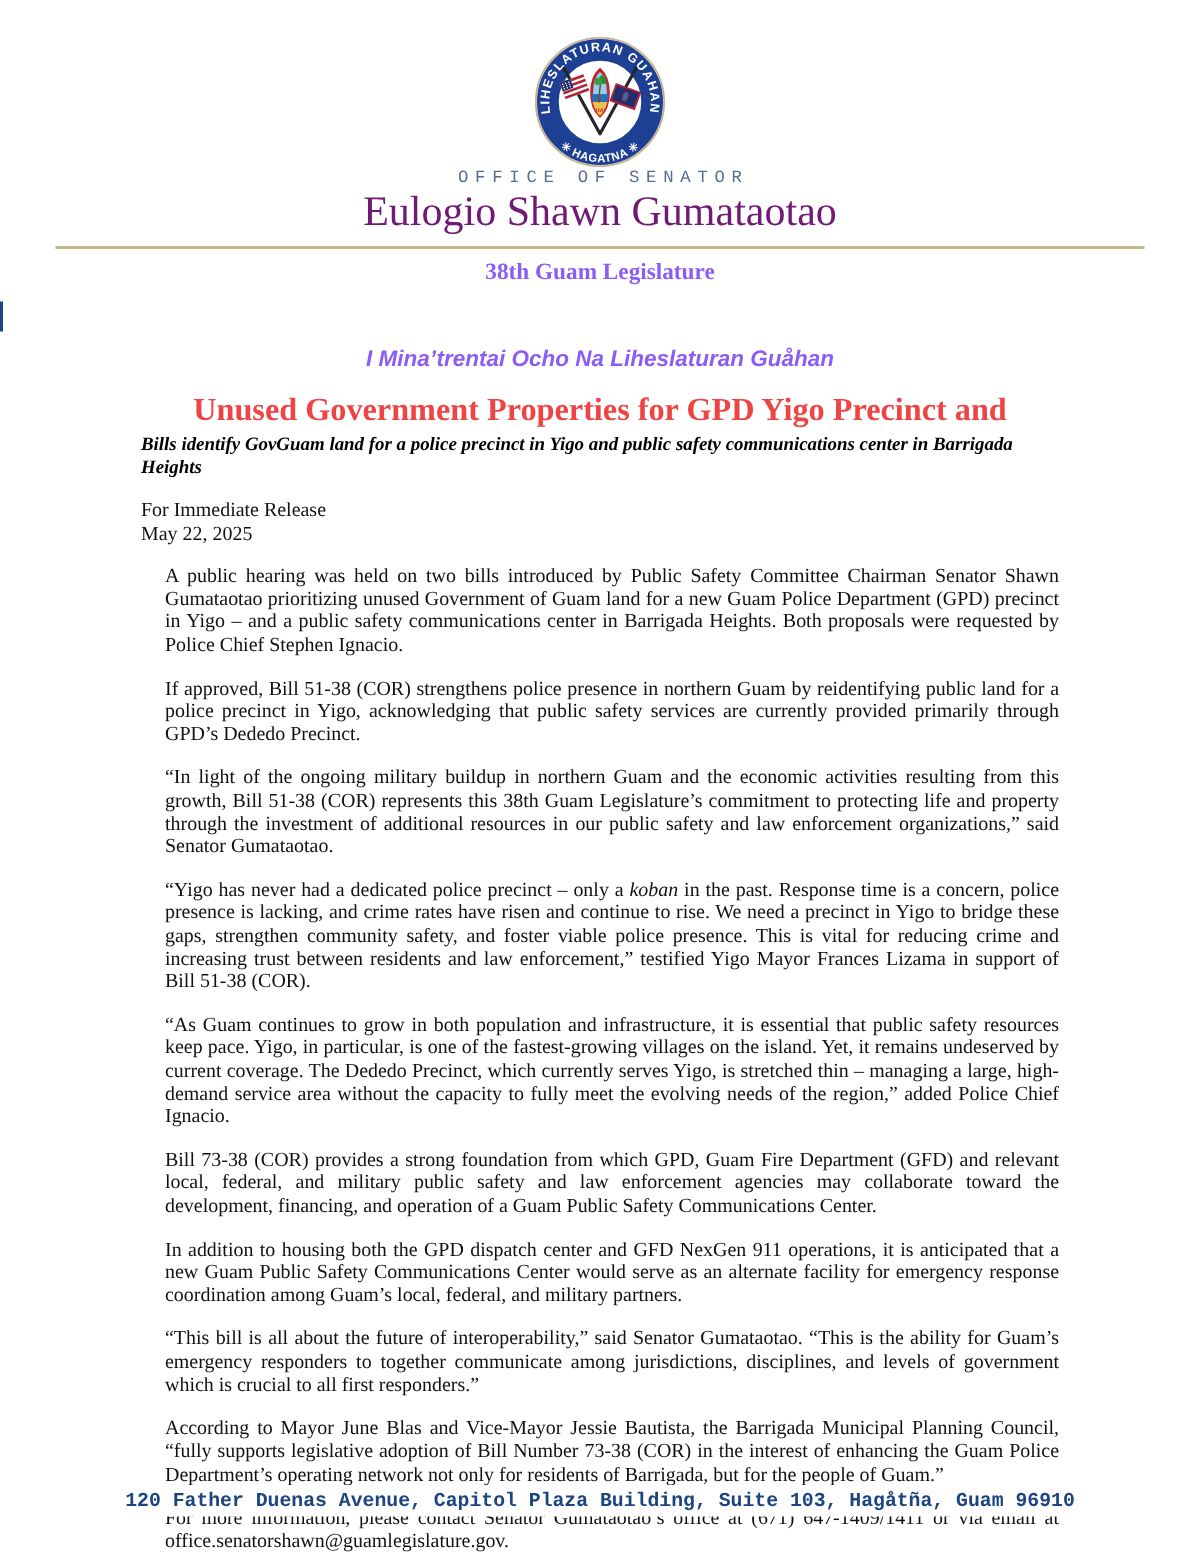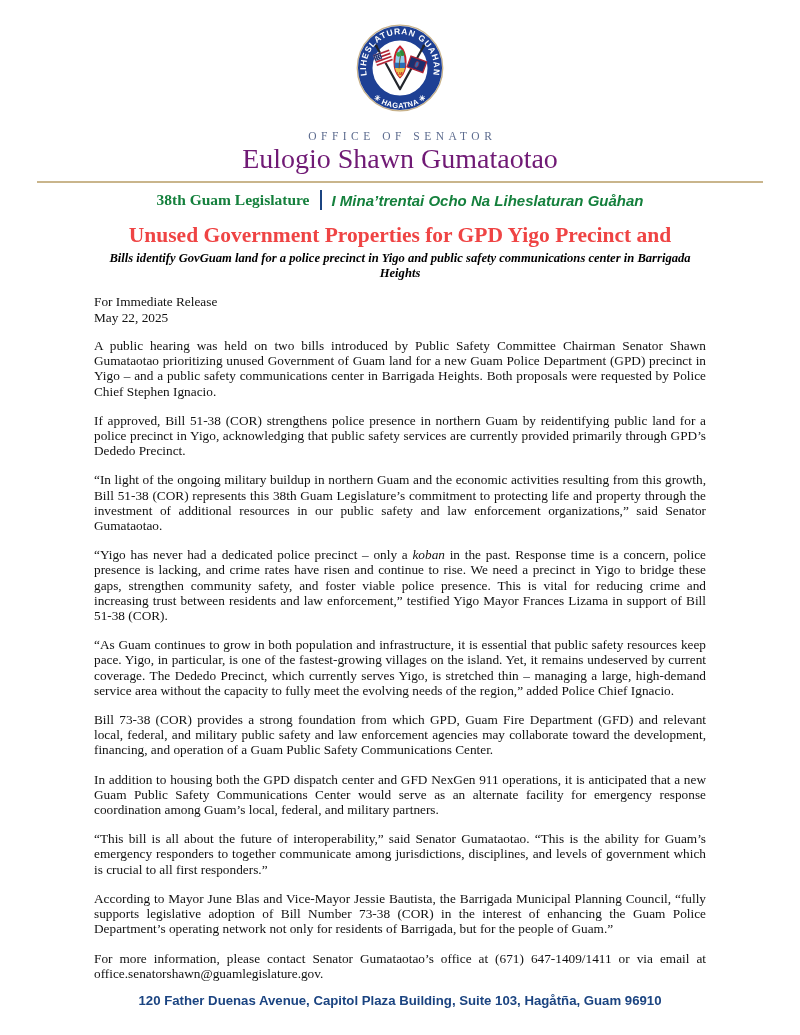--- a/index.html
+++ b/index.html
@@ -10,59 +10,59 @@
     overflow:hidden;
     font-family:"Liberation Serif",serif;
     color:#111111;
   }
   
   header{text-align:center;padding-top:24px;}
   .seal-wrap{line-height:0;}
   .seal-text-top{font-family:"Liberation Sans",sans-serif;font-weight:bold;font-size:9.6px;letter-spacing:1px;fill:#ffffff;}
   .seal-text-bot{font-family:"Liberation Sans",sans-serif;font-weight:bold;font-size:8.6px;letter-spacing:0.4px;fill:#ffffff;}
   .office-line{
-    font-family:Liberation Serif, serif;
+    font-family:Liberation Mono, monospace;
     font-size:11.5px;letter-spacing:4.5px;color:#5c6b8e;
-    margin-top:18px;text-indent:4.5px;
+    margin-top:0;text-indent:4.5px;
   }
   .senator-name{font-size:28px;color:#701a75;margin-top:1px;}
   .gold-rule{width:726px;height:2px;background:#c9b58c;margin:6px auto 0;}
   .legis-band{
-    margin-top:7px;color:#15803d;
-    display:flex;justify-content:center;align-items:center;gap:10px;
+    margin-top:7px;color:#8b5cf6;
+    display:flex;justify-content:center;gap:10px;flex-direction:column;
   }
   .legis-en{font-size:15.5px;font-weight:bold;font-family:"Liberation Serif",serif;}
   .legis-sep{width:2px;height:20px;background:#1b4481;}
   .legis-ch{font-size:15px;font-weight:bold;font-style:italic;font-family:Liberation Sans, sans-serif;}
   
   main{width:612px;margin:0 auto;}
   .headline{
     margin:12px 0 0;text-align:center;
     font-size:21.5px;line-height:26px;font-weight:bold;color:#ef4444;
   }
   .hl-line{display:block;}
   .subtitle{
-    text-align:center;font-size:12.6px;
+    text-align:left;font-size:12.6px;
     font-style:italic;font-weight:bold;margin-top:3px;color:#000000;
   }
   .release-meta{margin-top:13px;font-size:13.3px;line-height:15.5px;}
-  .paragraphs{margin-top:13px;}
+  .paragraphs{margin-top:13px;margin-left:16px;}
   .paragraphs p{
     margin:0 0 14px;
     font-size:13.3px;line-height:15.2px;
     text-align:justify;
   }
   .paragraphs em{font-style:italic;}
   .end-mark{text-align:center;font-size:13.3px;margin-top:5px;}
   
   footer{
     position:absolute;left:0;right:0;bottom:24px;
     background:#ffffff;
     text-align:center;
-    font-family:Liberation Sans, sans-serif;
+    font-family:Liberation Mono, monospace;
     font-weight:bold;
     color:#1b4481;
     font-size:13.2px;line-height:21px;
   }
 </style>
 </head>
 <body>
 
 <div class="page">
 

